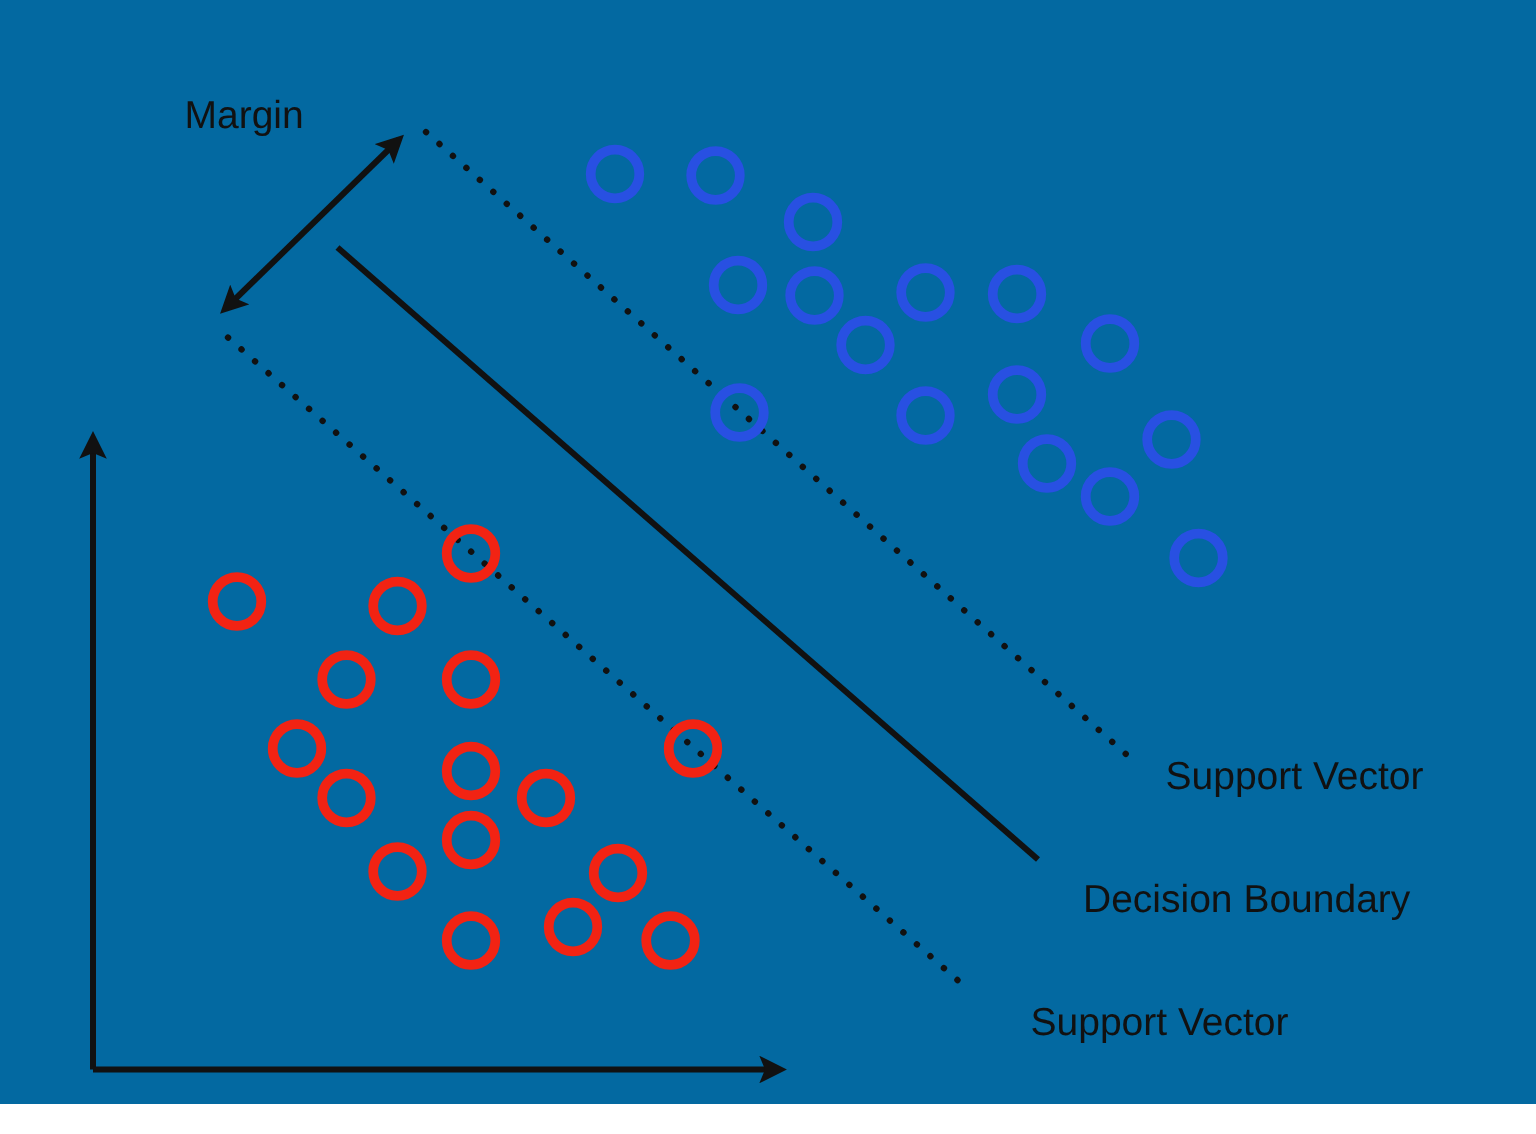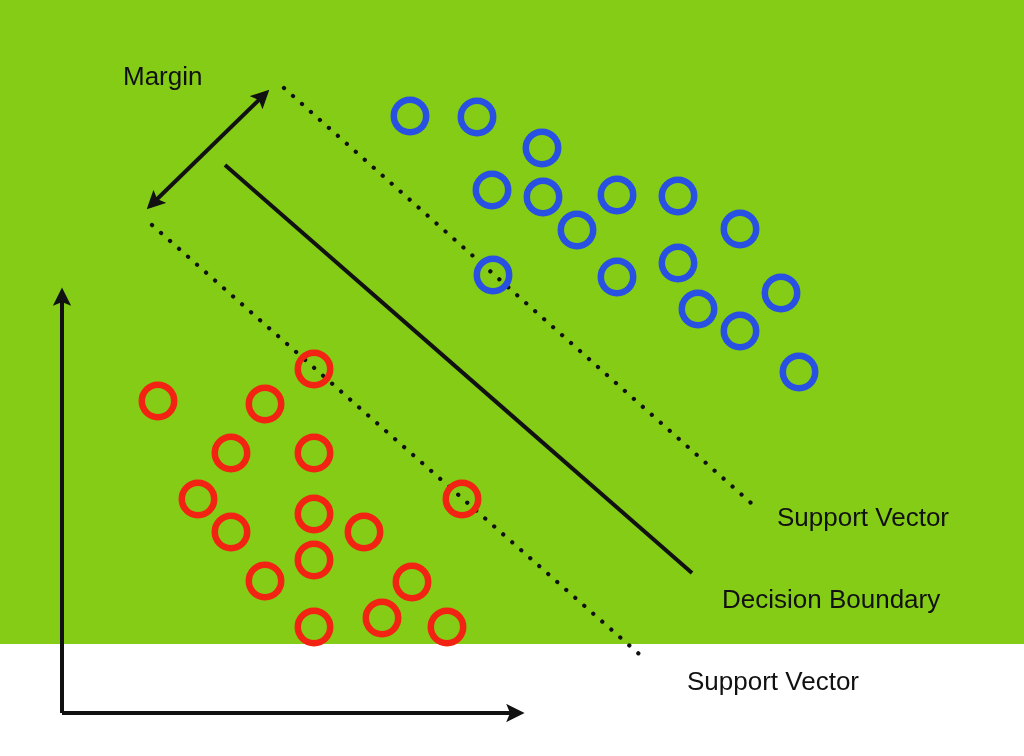--- a/index.html
+++ b/index.html
@@ -7,22 +7,22 @@
     padding: 0;
     background: #ffffff;
     width: 1024px;
     height: 756px;
     overflow: hidden;
     font-family: "Liberation Sans", "DejaVu Sans", sans-serif;
   }
   #stage {
     position: relative;
     width: 1024px;
-    height: 644px;
-    background: #84cc16;
+    height: 736px;
+    background: #0369a1;
   }
   svg { display: block; }
   .ink-line {
     stroke: #111111;
     stroke-width: 4;
     fill: none;
   }
   .dotted-line {
     stroke: #111111;
     stroke-width: 4.2;

